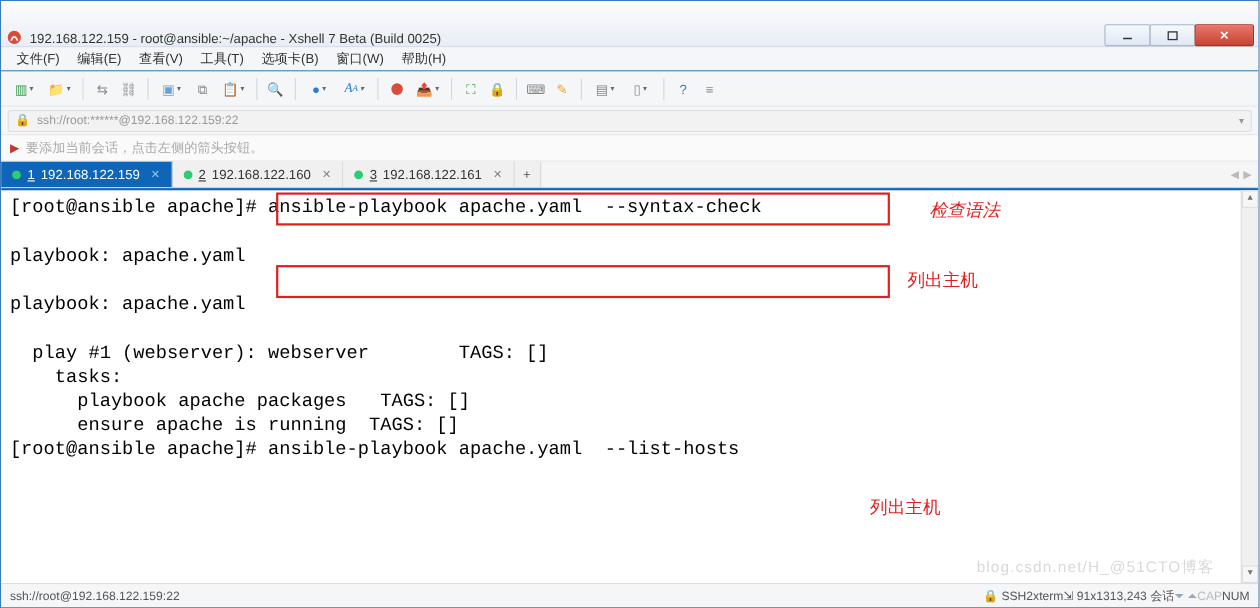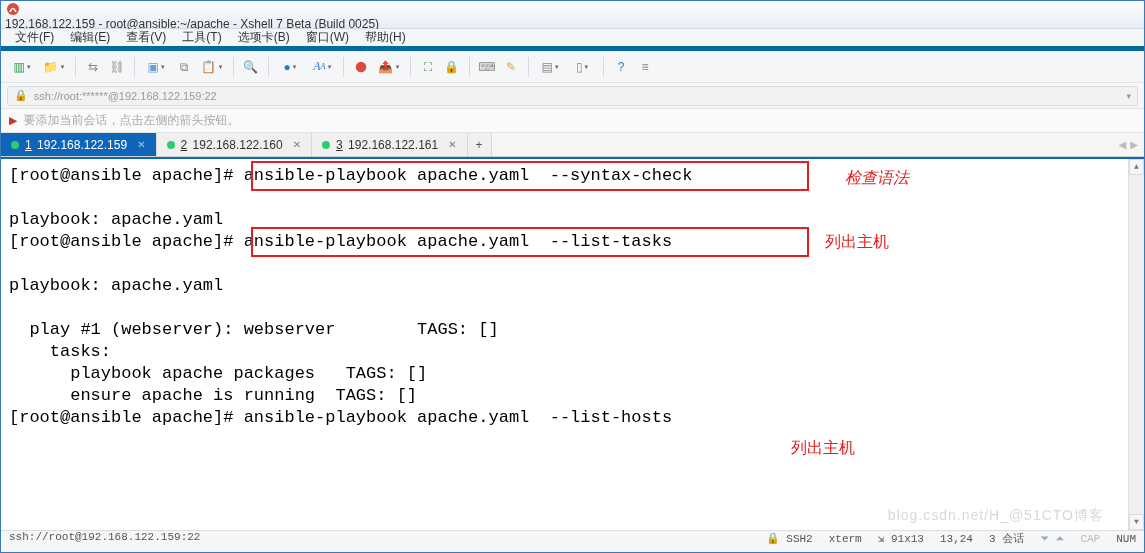--- a/index.html
+++ b/index.html
@@ -9,27 +9,26 @@
     background: #f0f0f0;
     width: 1145px;
     height: 553px;
     overflow: hidden;
     display: flex;
     flex-direction: column;
     border: 1px solid #3a7bbf;
   }
   
   .titlebar {
-    height: 28px;
+    height: 42px;
     background: linear-gradient(#fdfdfe, #e8edf5);
     display: flex;
-    align-items: flex-start;
+    align-items: flex-end;
     padding: 0 4px;
     border-bottom: 1px solid #d1d9e6;
-    flex-direction: column;
   }
   .titlebar .app-icon {
     width: 16px; height: 16px; margin-right: 6px;
     display: flex; align-items: center; justify-content: center;
   }
   .titlebar .title-text { color: #333; font-size: 12px; }
   .win-controls { margin-left: auto; display: flex; gap: 0; }
   .win-btn {
     width: 42px; height: 20px;
     border: 1px solid #a9b7cc;
@@ -45,21 +44,21 @@
     color: #fff; width: 54px;
   }
   .win-btn svg { width: 10px; height: 10px; }
   
   .menubar {
     height: 22px;
     background: #f5f6f8;
     display: flex; align-items: center;
     padding: 0 8px;
     gap: 4px;
-    border-bottom: 5px solid #0369a1;
+    border-bottom: 1px solid #0369a1;
   }
   .menubar .menu-item { padding: 2px 6px; color: #333; }
   
   .toolbar {
     height: 32px;
     background: #f5f6f8;
     display: flex; align-items: center;
     padding: 0 6px;
     gap: 2px;
     border-bottom: 1px solid #e2e4e8;
@@ -167,27 +166,26 @@
     width: 16px; background: #f0f0f0;
     border-left: 1px solid #ddd;
     display:flex; flex-direction:column;
   }
   .sb-btn{height:16px;display:flex;align-items:center;justify-content:center;font-size:8px;color:#777;background:#f6f6f6;border:1px solid #ddd;}
   .sb-track{flex:1;background:#f0f0f0;}
   
   .statusbar {
     height: 22px; background: #f5f6f8;
     border-top: 1px solid #ddd;
-    display: flex; align-items: flex-start;
+    display: flex; align-items: center;
     padding: 0 8px;
     font-size: 11px; color: #555;
     gap: 14px;
-    font-family: Liberation Mono, monospace;
-  }
-  .statusbar .right { margin-left: auto; display: flex; align-items: center; gap: 16px; }
+  }
+  .statusbar .right { margin-left: auto; display: flex; align-items: center; gap: 0; }
   .lock{color:#d8a33a;font-size:11px;}
 </style>
 </head>
 <body>
 
 <div class="titlebar">
   <span class="app-icon">
     <svg viewBox="0 0 16 16">
         <circle cx="8" cy="8" r="6" fill="#d94c3d"></circle>
         <path d="M5 11 Q8 4 11 11" stroke="#fff" stroke-width="1.5" fill="none"></path>
@@ -300,21 +298,20 @@
     <span>◀</span>
     <span>▶</span>
   </div>
 </div>
 
 <div class="terminal">
   <div id="term-lines">
       <div class="line">[root@ansible apache]# ansible-playbook apache.yaml  --syntax-check</div>
       <div class="line">&nbsp;</div>
       <div class="line">playbook: apache.yaml</div>
-      <div class="line">[root@ansible apache]# ansible-playbook apache.yaml  --list-tasks</div>
       <div class="line">&nbsp;</div>
       <div class="line">playbook: apache.yaml</div>
       <div class="line">&nbsp;</div>
       <div class="line">  play #1 (webserver): webserver        TAGS: []</div>
       <div class="line">    tasks:</div>
       <div class="line">      playbook apache packages   TAGS: []</div>
       <div class="line">      ensure apache is running  TAGS: []</div>
       <div class="line">[root@ansible apache]# ansible-playbook apache.yaml  --list-hosts</div>
     </div>
 

